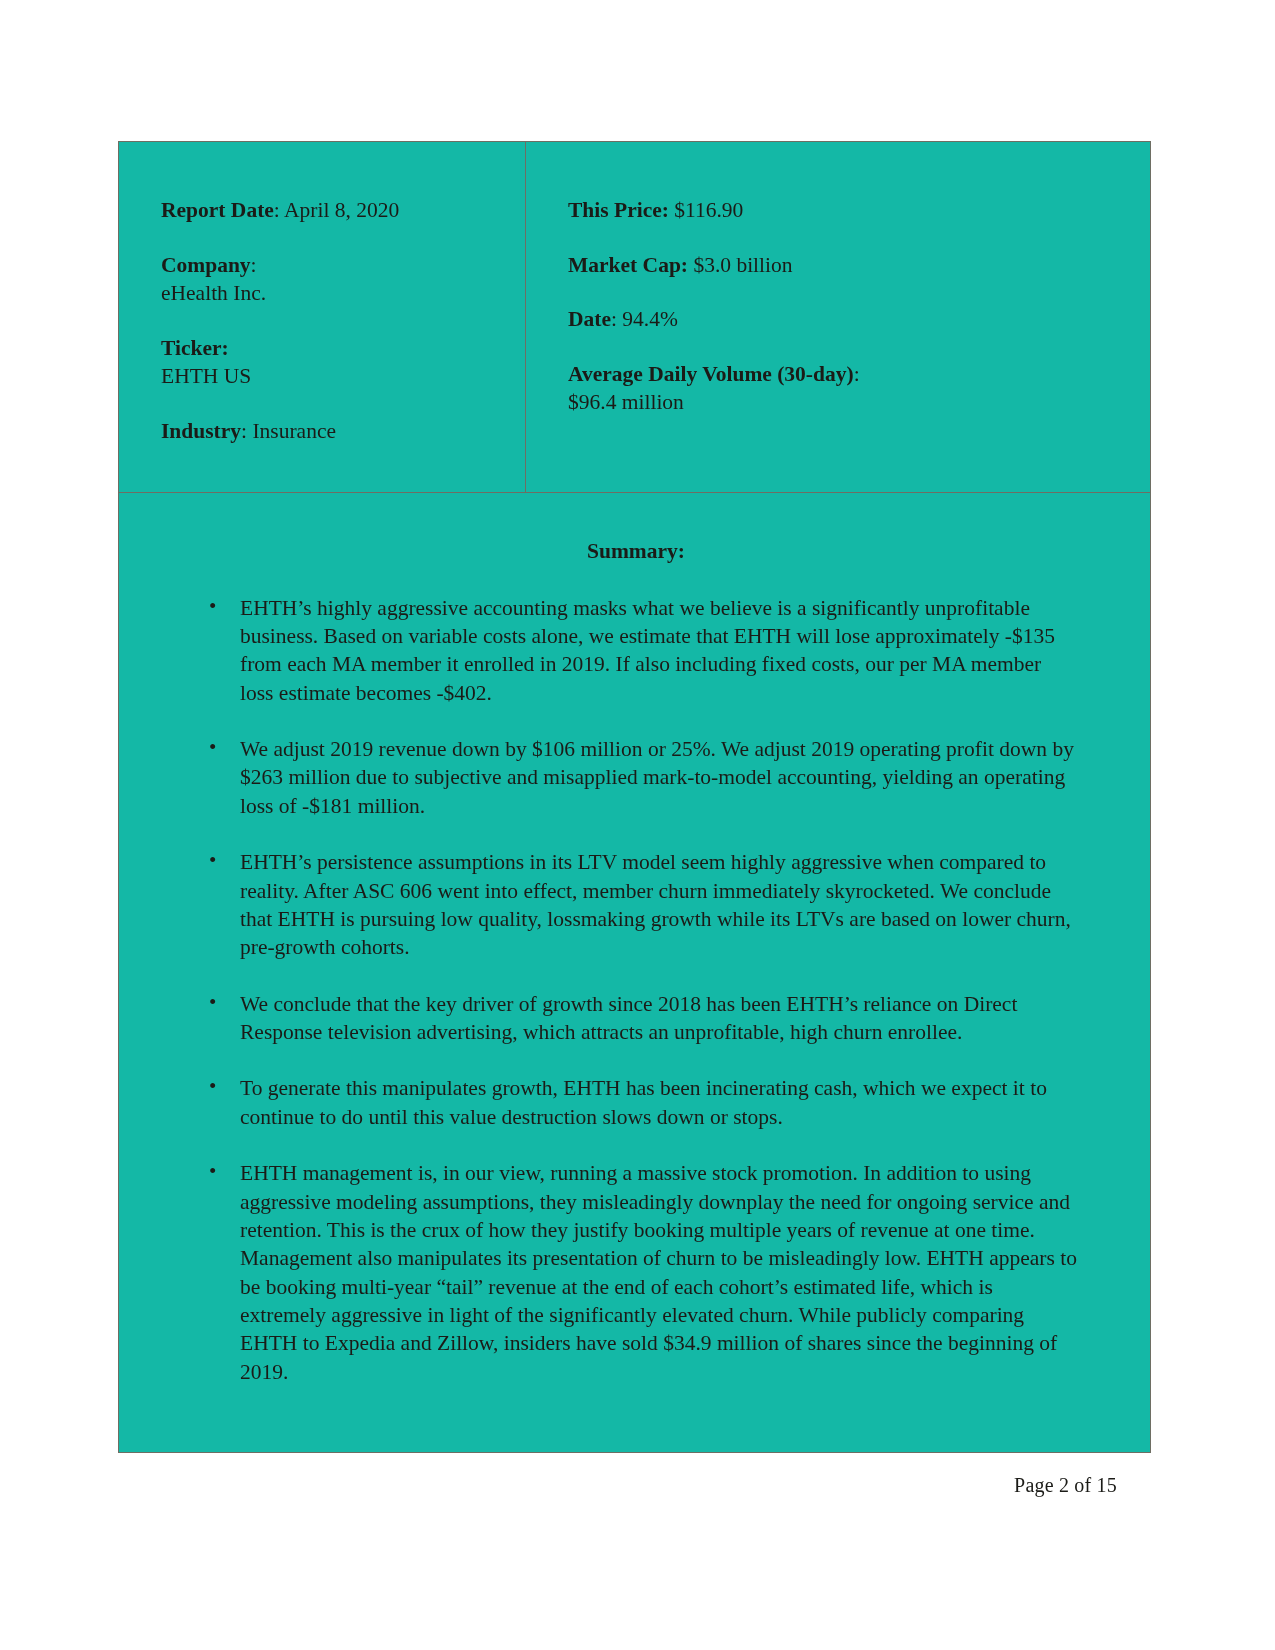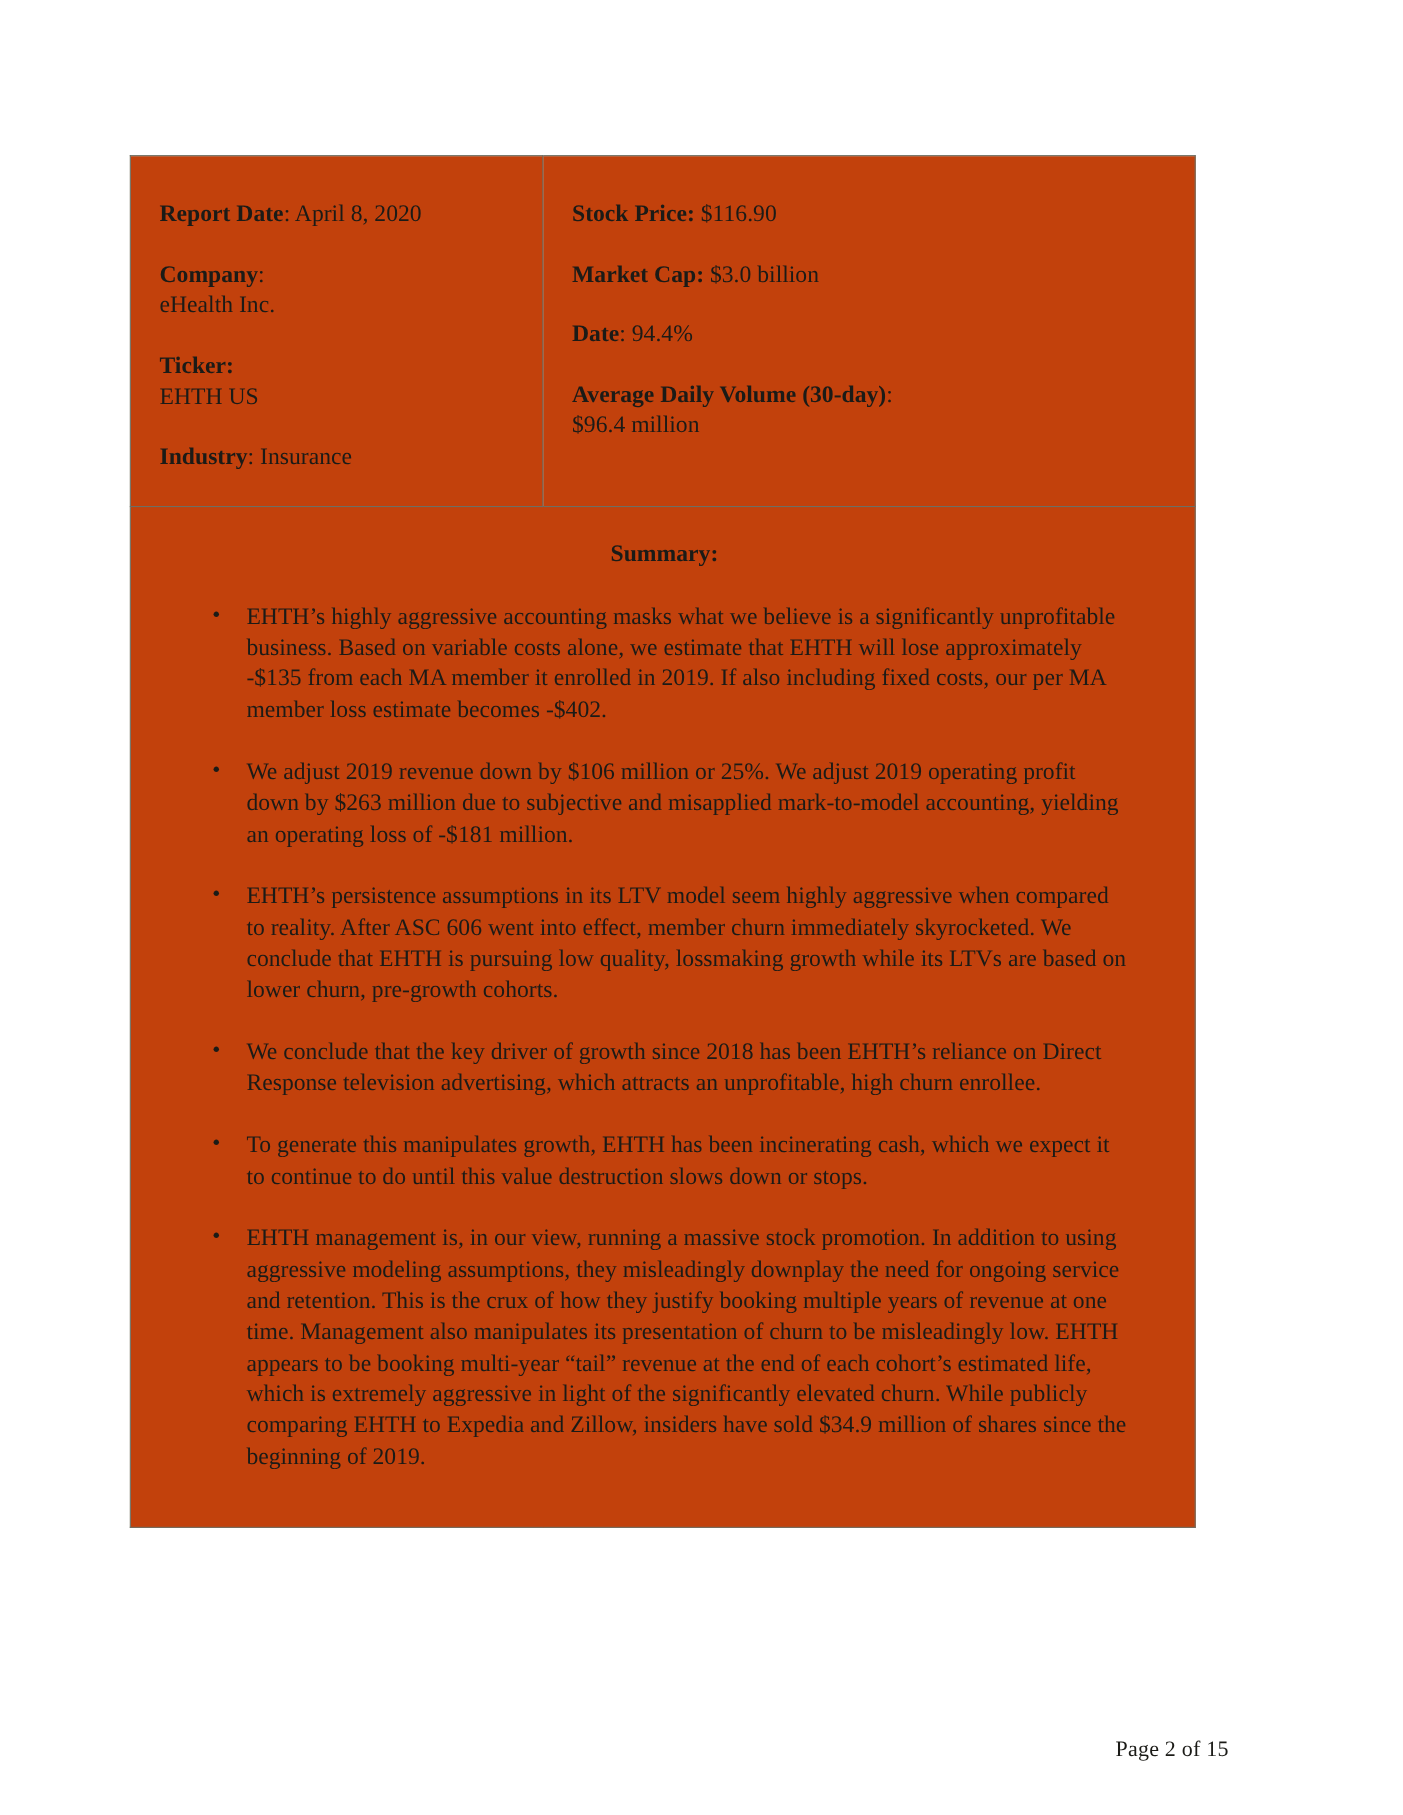--- a/index.html
+++ b/index.html
@@ -26,23 +26,23 @@
     position: absolute;
     left: 118px;
     top: 141px;
     width: 968px;
     border-collapse: collapse;
     table-layout: fixed;
     background: #e3e1d2;
   }
   .info-table td {
     border: 1.5px solid #6e6e63;
-    background: #c2410c;
+    background: #14b8a6;
     vertical-align: top;
-    padding: 0;
+    padding: 16px;
   }
   .cell-pad {
     padding: 38px 26px 30px 26px;
   }
   .cell-left { width: 374px; }
   .cell-right { width: 592px; }
 
   .field {
     font-size: 21.5px;
     line-height: 1.33;
@@ -88,21 +88,21 @@
     position: absolute;
     left: 32px;
     top: -1px;
     font-size: 21px;
     line-height: 1.32;
   }
 
   .footer {
     position: absolute;
     right: 158px;
-    top: 1579px;
+    top: 1474px;
     font-size: 20px;
     letter-spacing: 0.2px;
   }
 </style>
 </head>
 <body>
 
 <div class="page">
 
   <table class="info-table">
@@ -122,21 +122,21 @@
             <span class="subline val">EHTH US</span>
           </p>
           <p class="field">
             <b>Industry</b><span>: </span><span class="val">Insurance</span>
           </p>
         </div>
       </td>
       <td class="cell-right">
         <div class="cell-pad">
           <p class="field">
-            <b>Stock Price:</b><span> </span><span class="val">$116.90</span>
+            <b>This Price:</b><span> </span><span class="val">$116.90</span>
           </p>
           <p class="field">
             <b>Market Cap:</b><span> </span><span class="val">$3.0 billion</span>
           </p>
           <p class="field">
             <b>Date</b><span>: </span><span class="val">94.4%</span>
           </p>
           <p class="field">
             <b>Average Daily Volume (30-day)</b><span>:</span>
             <span class="subline val">$96.4 million</span>

